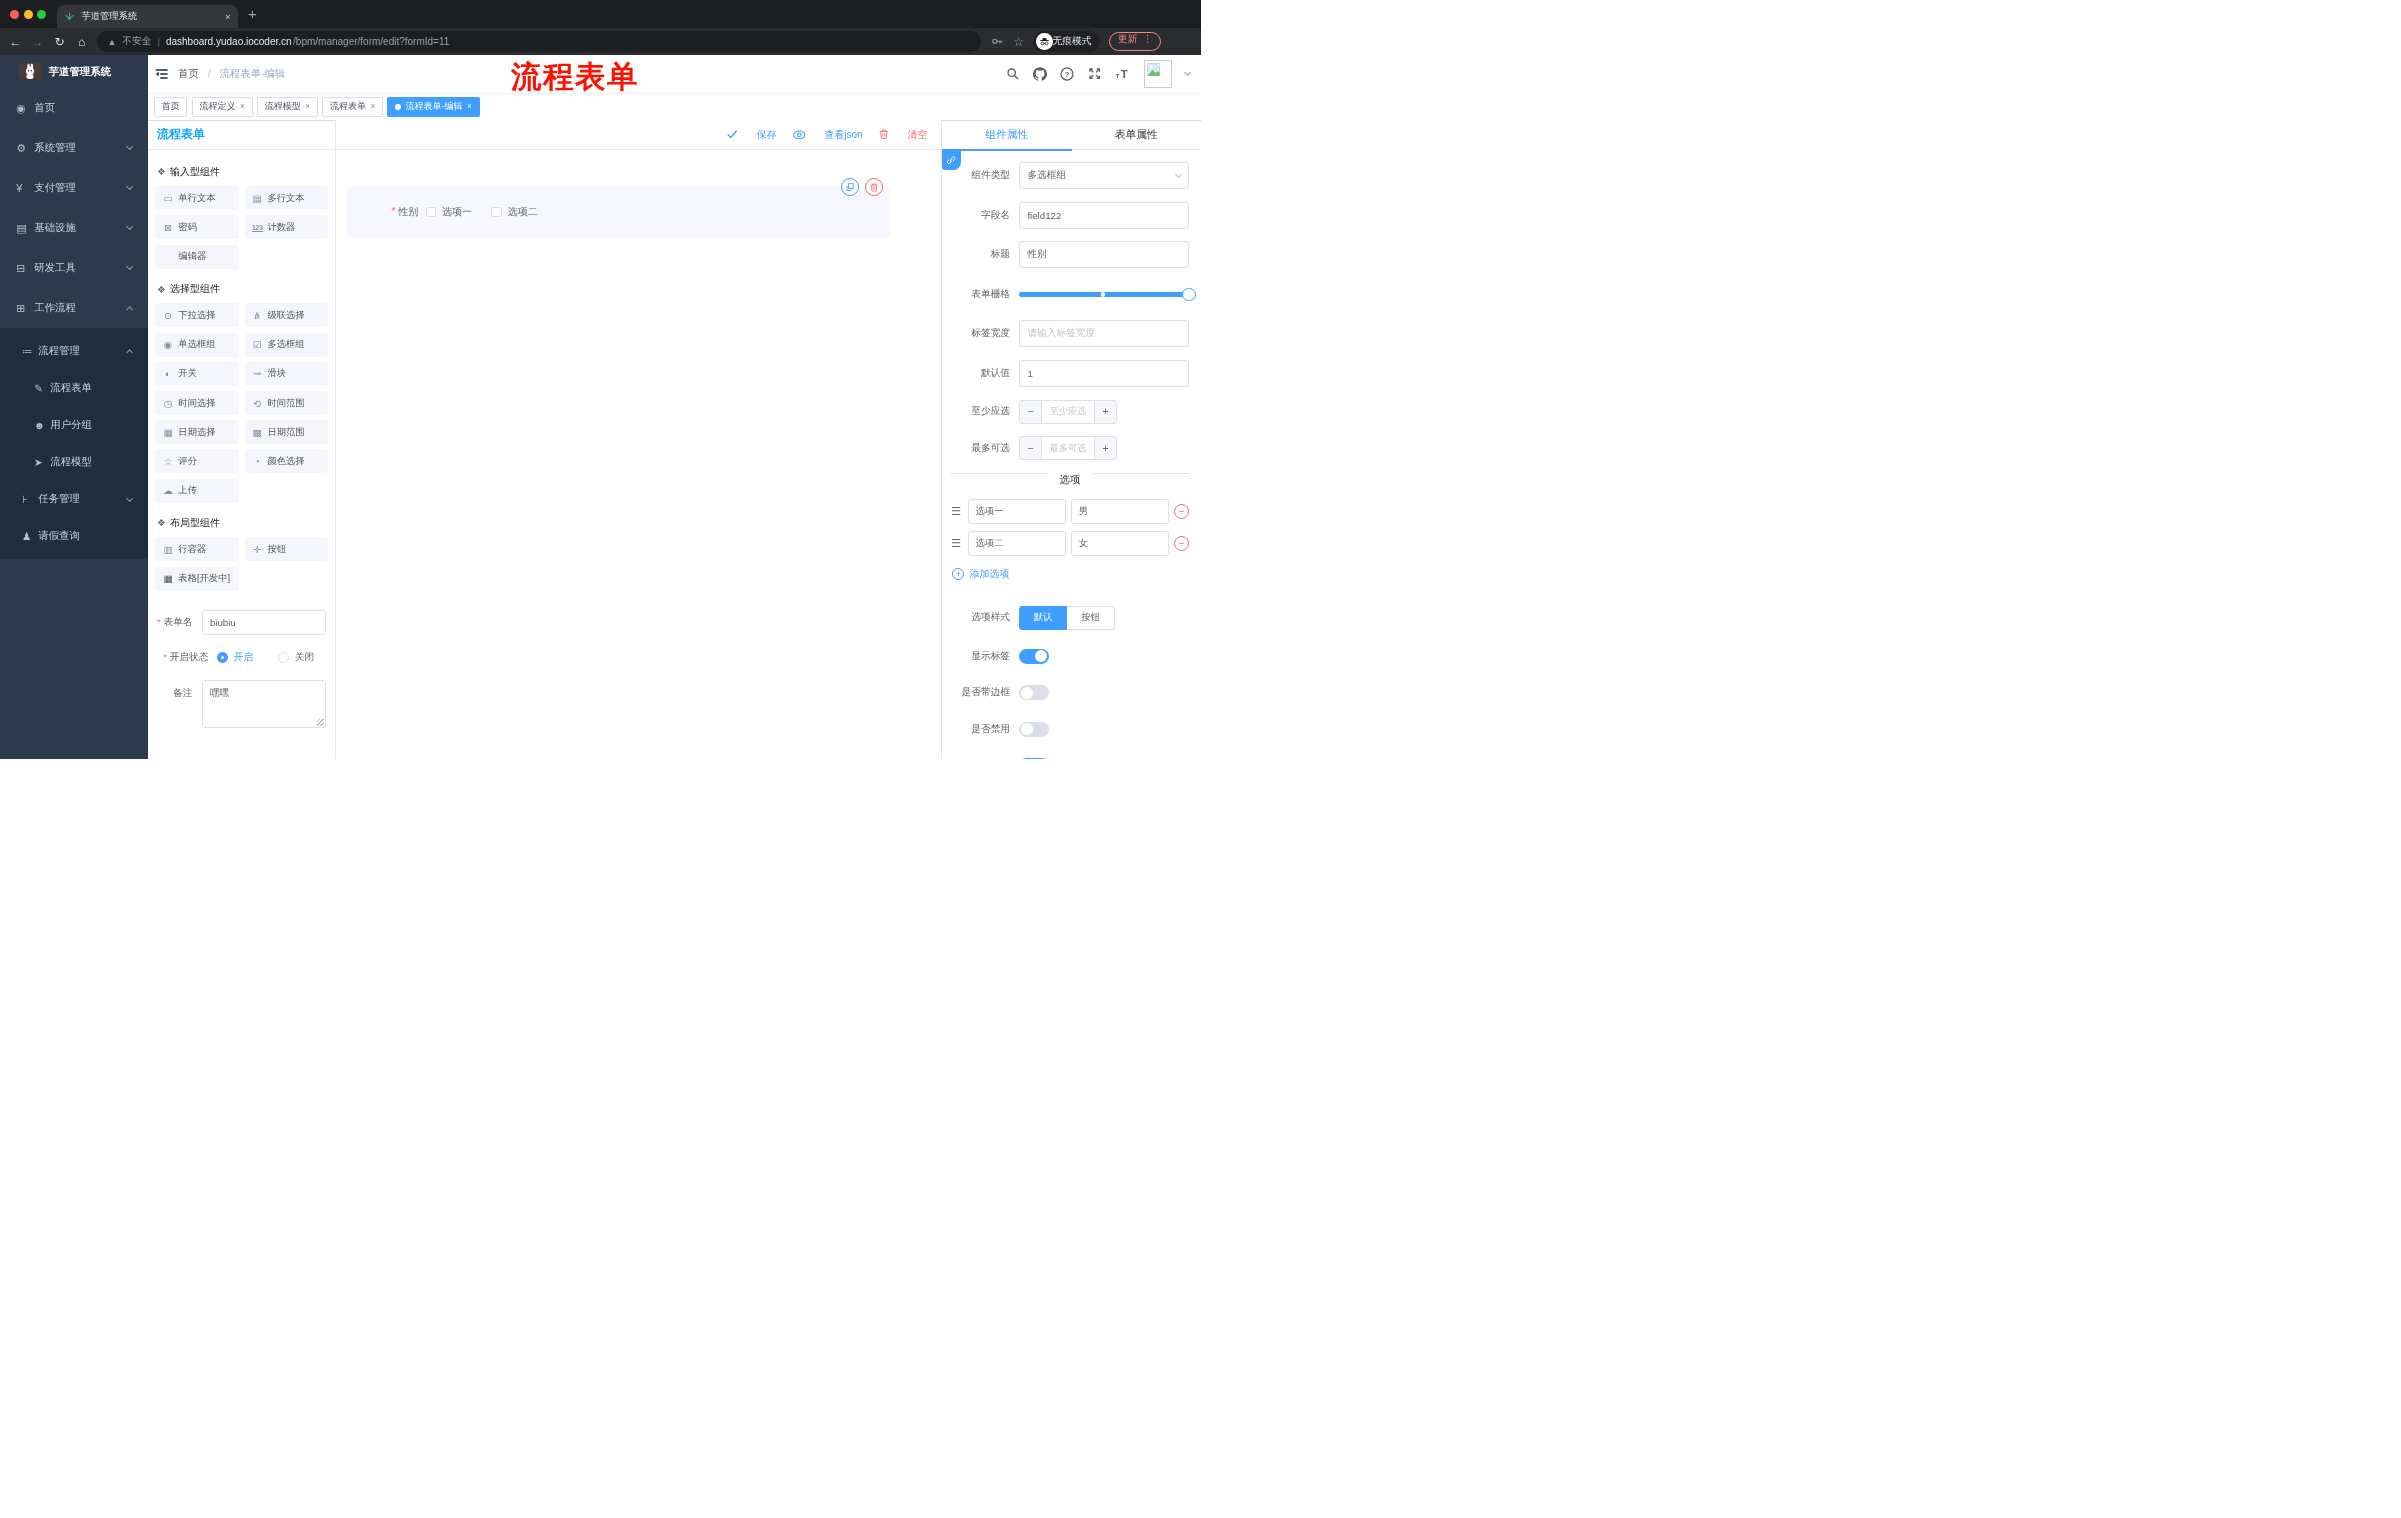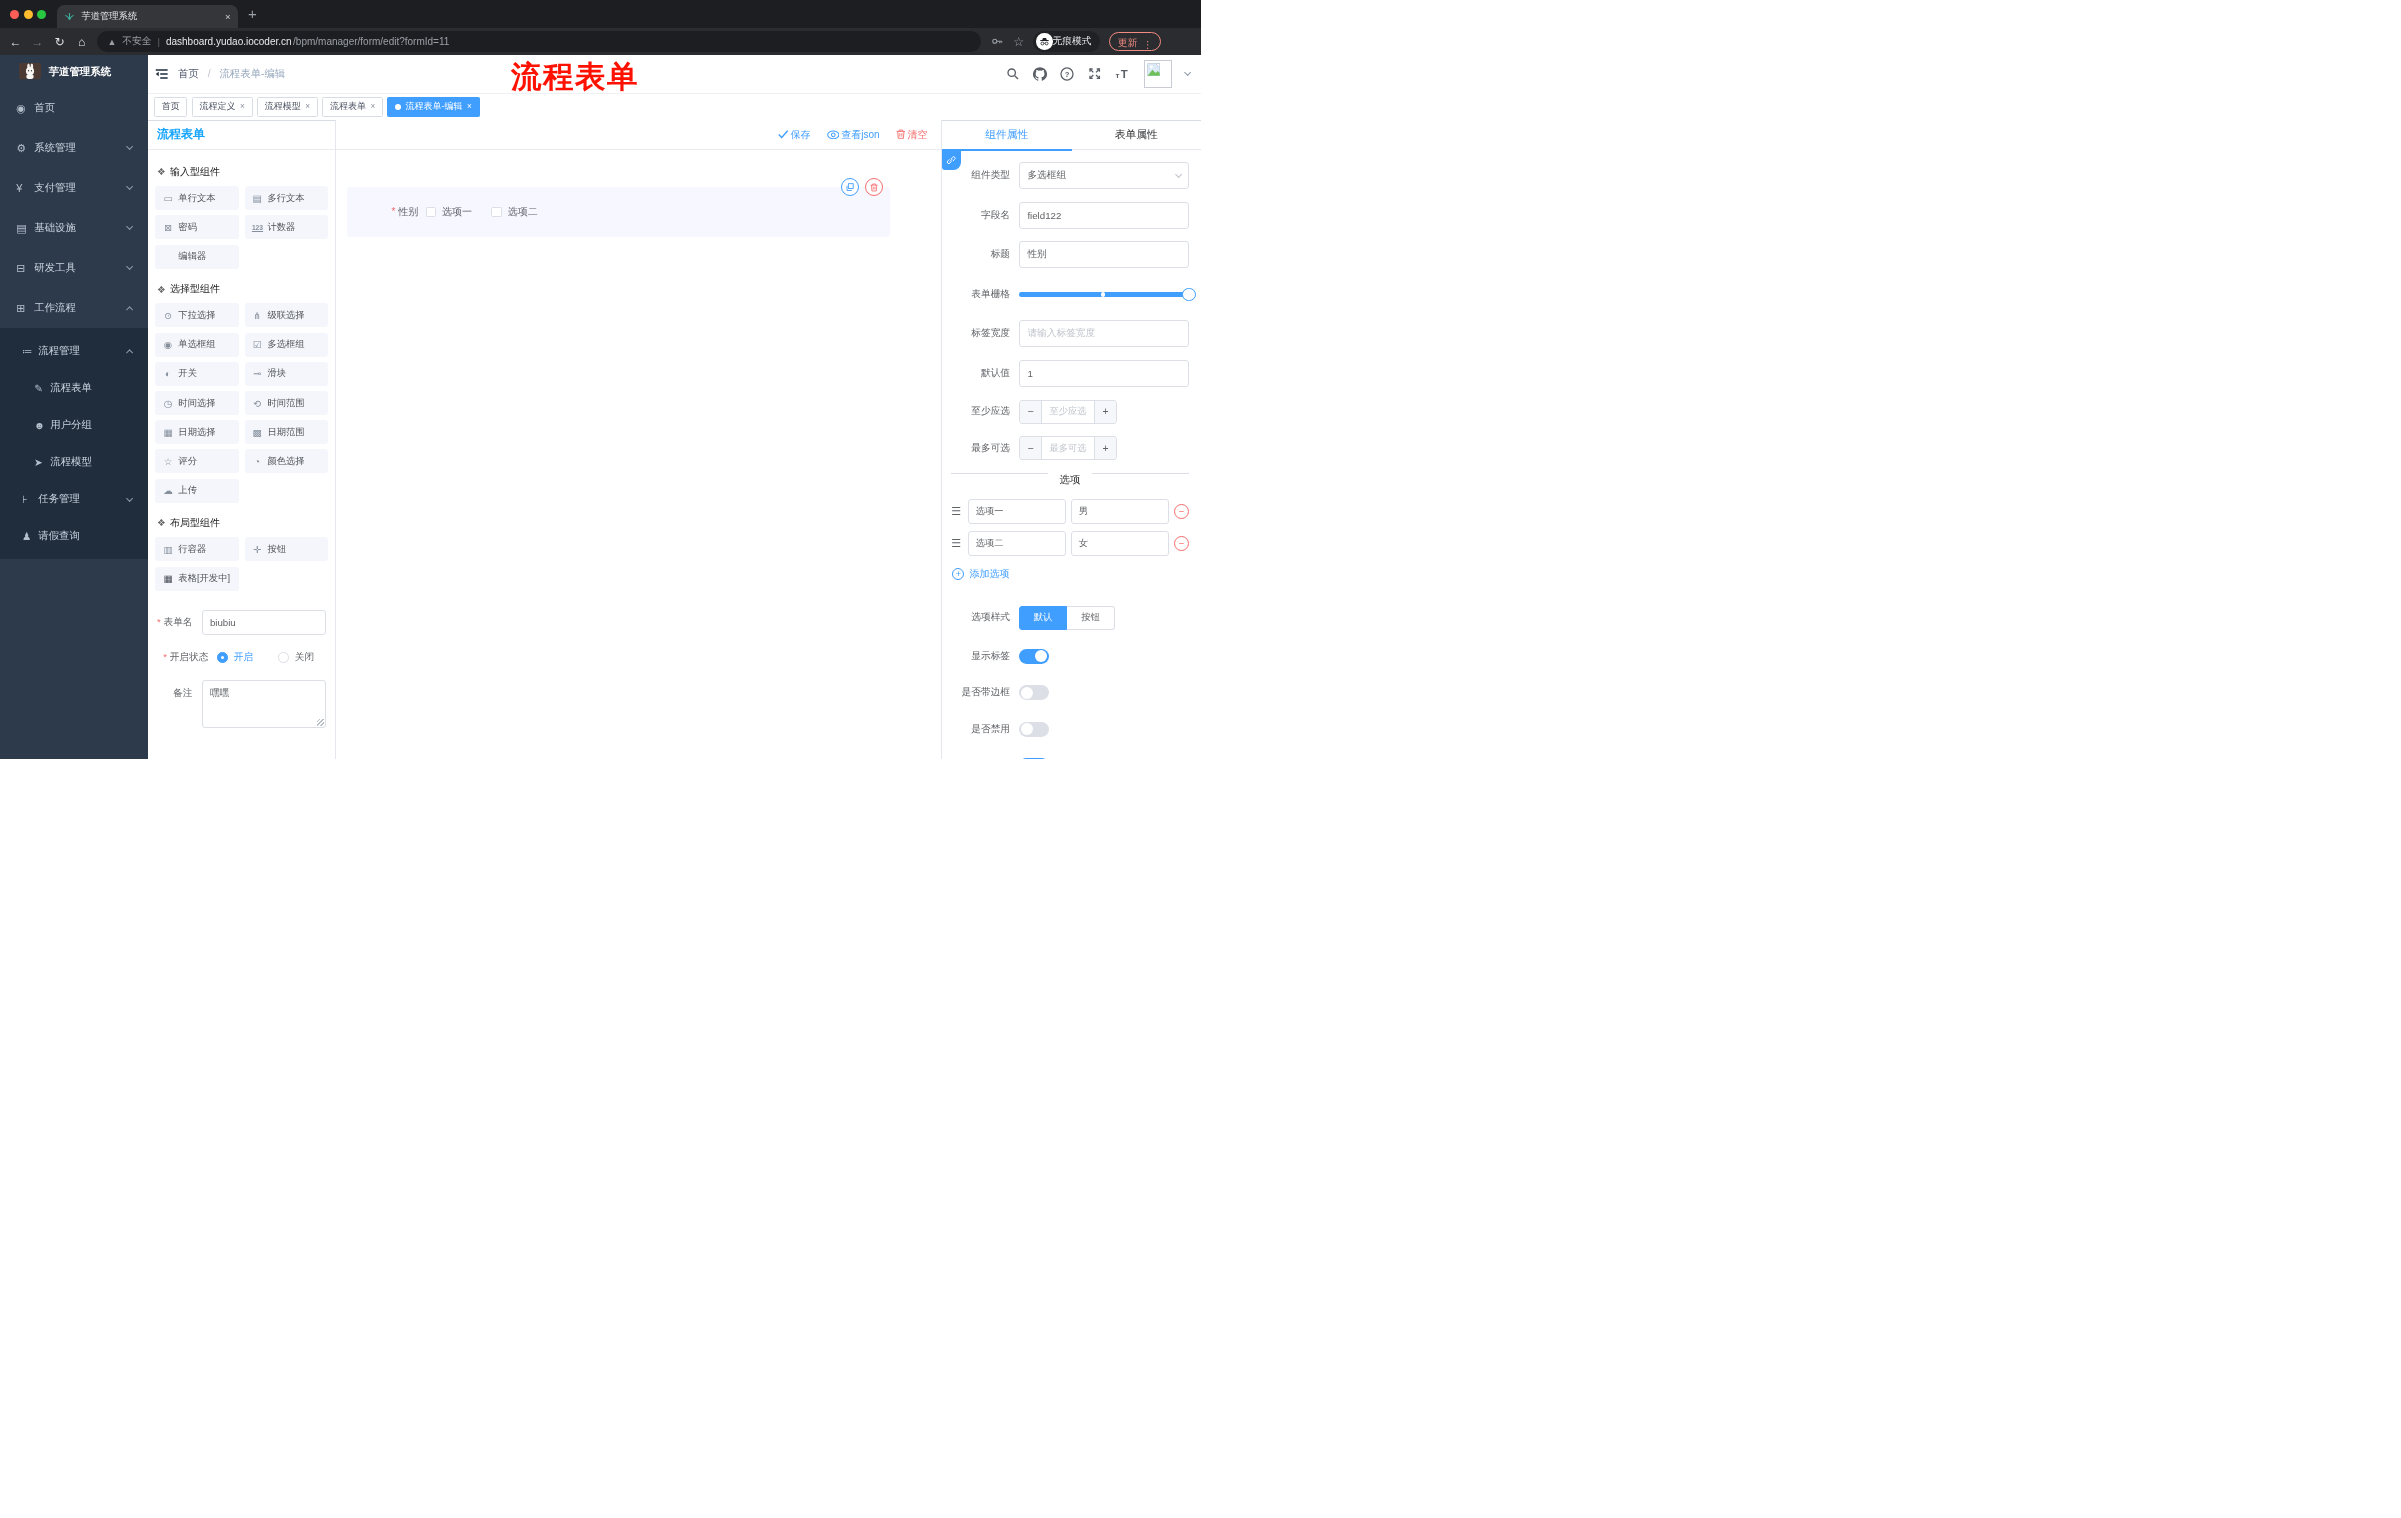--- a/index.html
+++ b/index.html
@@ -25,21 +25,21 @@
   #urlpill .sep { color:#5f6368; font-size:9.7px; }
   #urlpill .host { color:#e8eaed; font-size:10px; }
   #urlpill .path { color:#9aa0a6; font-size:10px; }
   .tb-right { display:flex; align-items:center; gap:9px; margin-left:10.4px; }
   #incog { height:21px; background:#202124; border-radius:10.4px; display:flex; align-items:center;
     padding:0 9px 0 3px; }
   #incog .circ { width:16.3px; height:16.3px; background:#fff; border-radius:50%; display:flex;
     align-items:center; justify-content:center; }
   #incog .lbl { color:#e8eaed; font-size:9.7px; }
   #updatepill { height:19.3px; border:1.1px solid #f28b82; border-radius:10.4px; color:#f28b82;
-    display:flex; align-items:flex-end; gap:6px; padding:0 7.4px; font-size:9.7px; }
+    display:flex; align-items:flex-start; gap:6px; padding:0 7.4px; font-size:9.7px; }
 
   
   #app { position:absolute; left:0; top:55px; width:1201px; height:704px; background:#fff; }
   #sidebar { position:absolute; left:0; top:0; width:148px; height:704px; background:#2d3a4b; }
   #logo { height:33px; display:flex; align-items:center; gap:7.4px; padding:0 0 0 19.3px; }
   #logo .name { color:#fff; font-size:10.4px; font-weight:bold; }
   .m-item { height:40px; display:flex; align-items:center; color:#c9d3df; font-size:10.4px;
     padding-left:16.3px; position:relative; cursor:pointer; }
   .m-item .ic { width:18px; font-size:11px; color:#b4bfcc; }
   .sub { background:#1f2d3d; padding:4.5px 0; }
@@ -106,21 +106,21 @@
   .r-on-lb { color:#409eff; margin-right:19.3px; }
   .r-off-lb { color:#606266; }
   .tarea { height:48px; border:0.7px solid #dcdfe6; border-radius:3px; width:100%; padding:6px 7.4px;
     font-size:9.7px; color:#606266; position:relative; background:#fff; }
   .tarea::after { content:""; position:absolute; right:1.5px; bottom:1.5px; width:6.7px; height:6.7px;
     background:repeating-linear-gradient(135deg,transparent 0 1.5px,#b8bcc4 1.5px 2.6px); }
 
   #canvas { flex:1; display:flex; flex-direction:column; background:#fff; }
   #cv-actions { height:30px; border-bottom:0.7px solid #ececf0; display:flex; align-items:center;
     justify-content:flex-end; gap:16.3px; padding-right:13.4px; font-size:10px; }
-  .act { display:flex; align-items:center; gap:2px; cursor:pointer; }
+  .act { display:flex; align-items:center; gap:19px; cursor:pointer; }
   .act.blue { color:#409eff; } .act.red { color:#f56c6c; }
   #cv-body { flex:1; padding:18px 30px 0 21px; }
   .cv-row { display:flex; align-items:center; }
   .cv-lb { width:68px; text-align:right; padding-right:7.4px; font-size:10px; color:#606266; flex:none; }
   #gender-block { position:relative; margin:19.3px 21px 0 -10.4px; background:#f6f7ff;
     border-radius:3px; padding:18px 0; }
   #gender-block .cv-lb { width:79px; }
   .cbx { width:10.4px; height:10.4px; border:0.7px solid #dcdfe6; border-radius:1.5px; background:#fff; }
   .cbx-lb { font-size:10px; color:#606266; margin:0 19.3px 0 6px; }
   #float-ics { position:absolute; right:7.4px; top:-9px; display:flex; gap:6px; }

